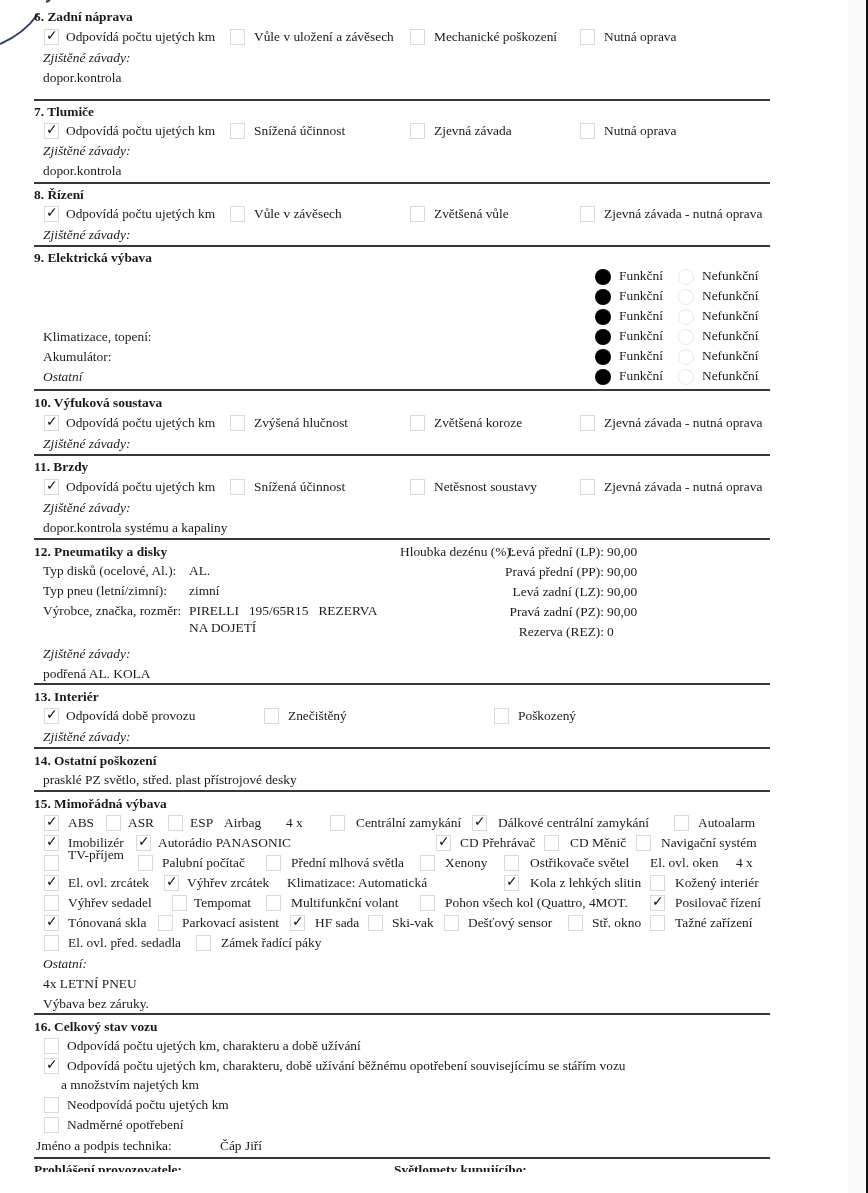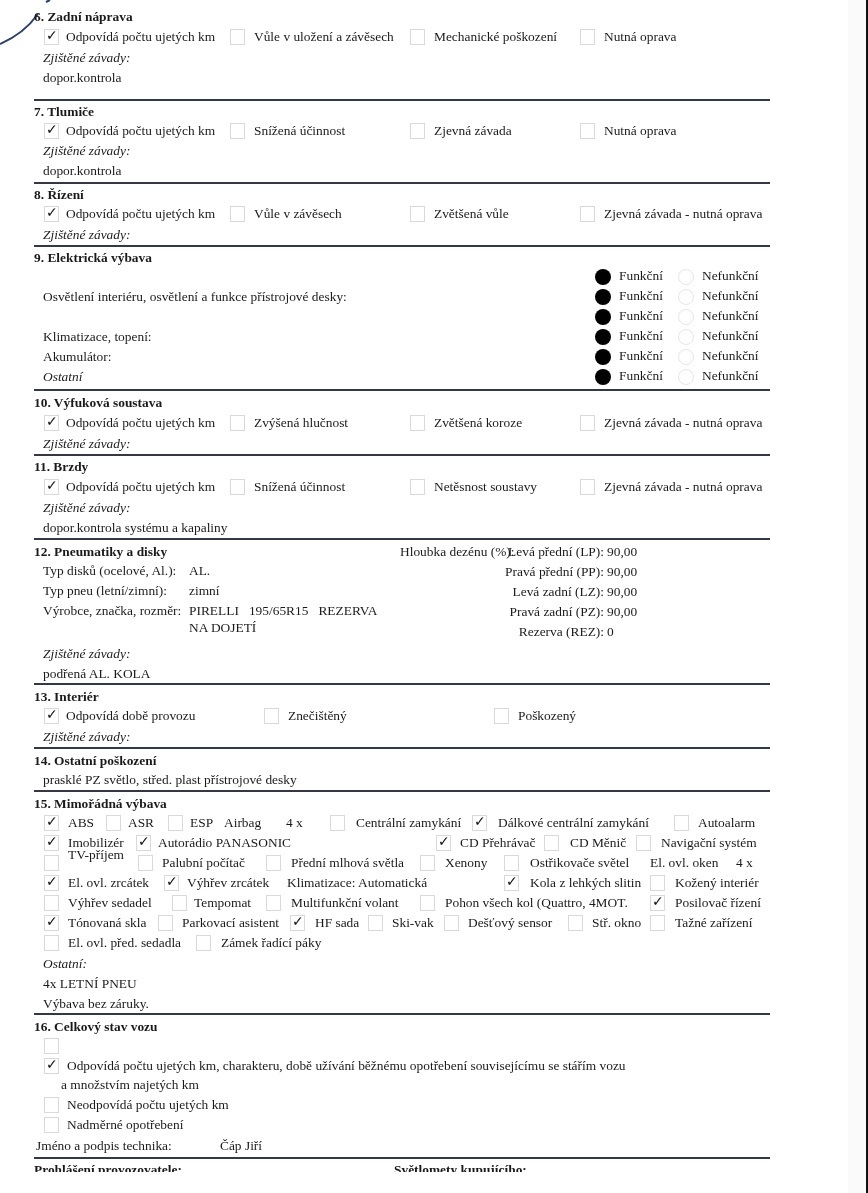--- a/index.html
+++ b/index.html
@@ -71,21 +71,20 @@
   <div class="cb" style="left:376px;top:21px"></div>
   <div class="t" style="left:400px;top:21px">Zvětšená vůle</div>
   <div class="cb" style="left:546px;top:21px"></div>
   <div class="t" style="left:570px;top:21px">Zjevná závada - nutná oprava</div>
   <div class="i" style="left:9px;top:42px">Zjištěné závady:</div>
 </div>
 <div class="rule" style="top:245px"></div>
 
 <div class="sec" style="top:248px;height:142px;">
   <div class="title" style="top:2px">9. Elektrická výbava</div>
-  <div class="t" style="left:9px;top:41px">Osvětlení interiéru, osvětlení a funkce přístrojové desky:</div>
   <div class="t" style="left:9px;top:81px">Klimatizace, topení:</div>
   <div class="t" style="left:9px;top:101px">Akumulátor:</div>
   <div class="i" style="left:9px;top:121px">Ostatní</div>
 
   <div class="rad on" style="left:561px;top:21px"></div>
   <div class="t" style="left:585px;top:20px">Funkční</div>
   <div class="rad off" style="left:644px;top:21px"></div>
   <div class="t" style="left:668px;top:20px">Nefunkční</div>
 
   <div class="rad on" style="left:561px;top:41px"></div>
@@ -274,20 +273,21 @@
 
   <div class="i" style="left:9px;top:162px">Ostatní:</div>
   <div class="t" style="left:9px;top:182px">4x LETNÍ PNEU</div>
   <div class="t" style="left:9px;top:202px">Výbava bez záruky.</div>
 </div>
 <div class="rule" style="top:1013px"></div>
 
 <div class="sec" style="top:1017px;height:140px;">
   <div class="title" style="top:2px">16. Celkový stav vozu</div>
   <div class="cb" style="left:10px;top:21px"></div>
+  <div class="t" style="left:33px;top:21px">Odpovídá počtu ujetých km, charakteru a době užívání</div>
   <div class="cb on" style="left:10px;top:41px"></div>
   <div class="t" style="left:33px;top:41px">Odpovídá počtu ujetých km, charakteru, době užívání běžnému opotřebení souvisejícímu se stářím vozu</div>
   <div class="t" style="left:27px;top:60px">a množstvím najetých km</div>
   <div class="cb" style="left:10px;top:80px"></div>
   <div class="t" style="left:33px;top:80px">Neodpovídá počtu ujetých km</div>
   <div class="cb" style="left:10px;top:100px"></div>
   <div class="t" style="left:33px;top:100px">Nadměrné opotřebení</div>
   <div class="t" style="left:2px;top:121px">Jméno a podpis technika:</div>
   <div class="t" style="left:186px;top:121px">Čáp Jiří</div>
 </div>

